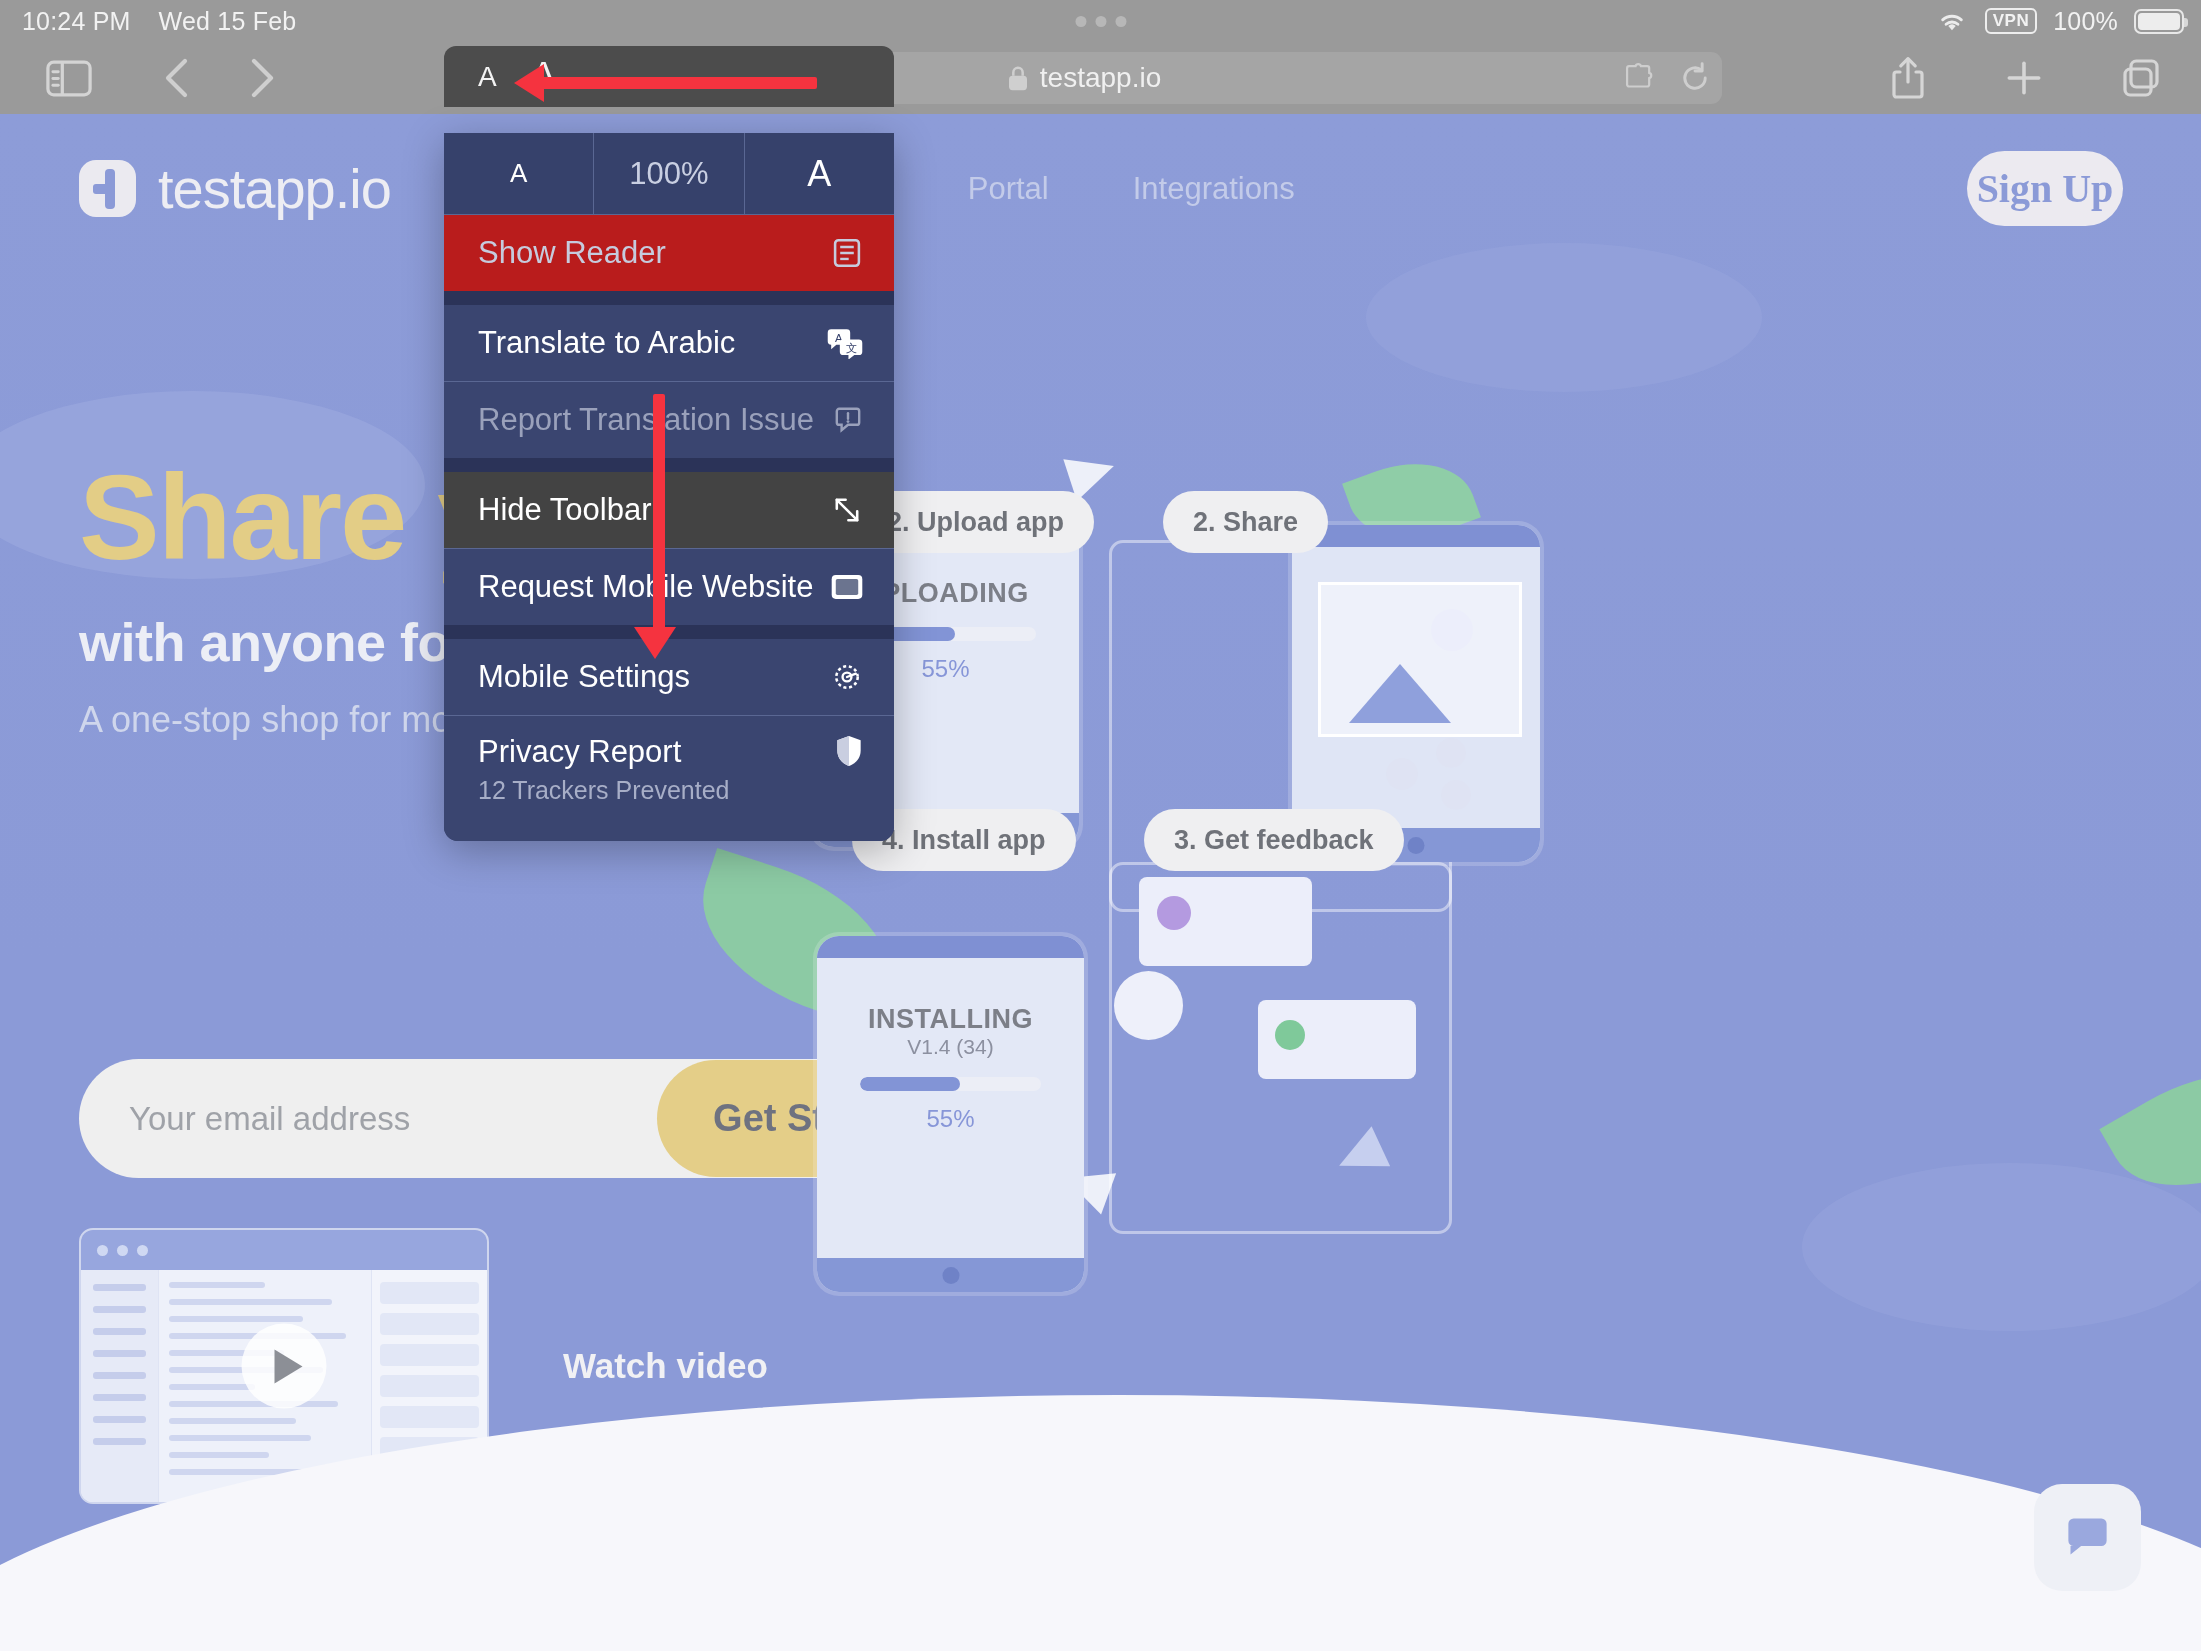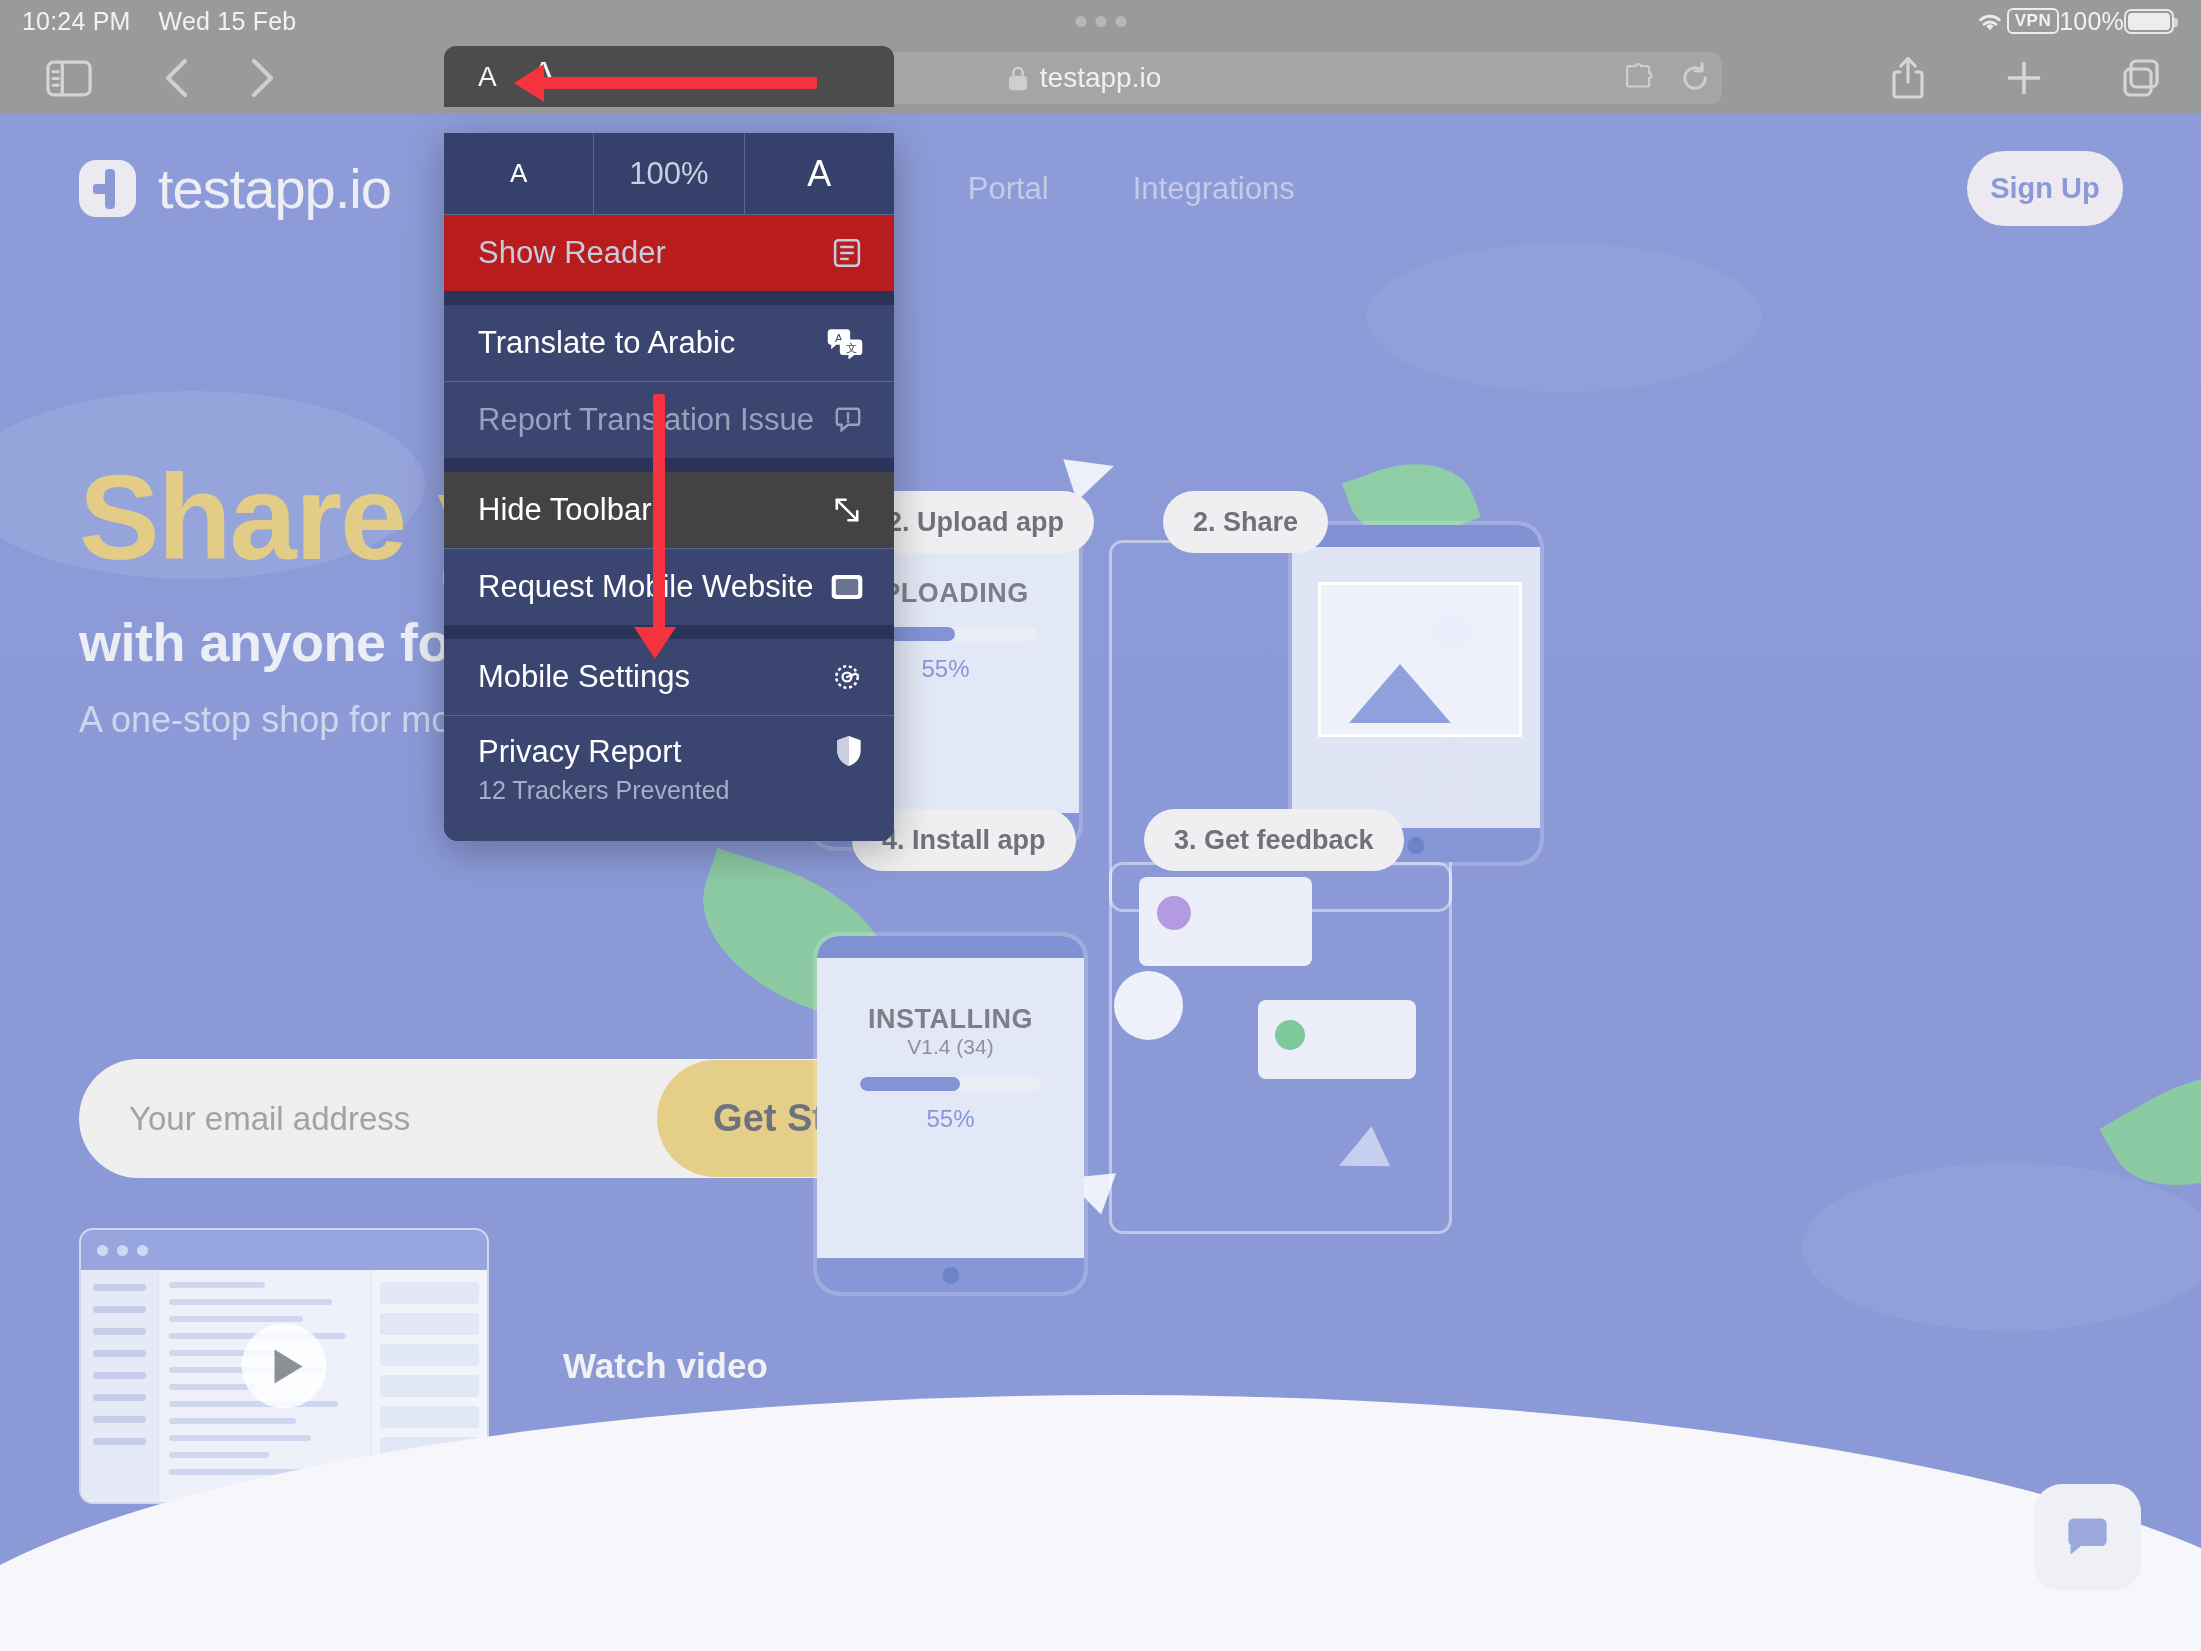--- a/index.html
+++ b/index.html
@@ -13,21 +13,21 @@
   
   .statusbar{
     position:absolute;left:0;top:0;width:2202px;height:42px;
     background:#9a9a9a;color:#f2f2f2;display:flex;align-items:center;
     font-size:25px;letter-spacing:0.2px;z-index:60;
   }
   .sb-time{margin-left:22px;font-weight:500;}
   .sb-date{margin-left:28px;font-weight:500;}
   .sb-dots{position:absolute;left:50%;transform:translateX(-50%);display:flex;gap:9px;}
   .sb-dots i{width:11px;height:11px;border-radius:50%;background:#b7b7b7;display:block;}
-  .sb-right{position:absolute;right:28px;display:flex;align-items:center;}
+  .sb-right{position:absolute;right:18px;display:flex;align-items:center;gap:16px;}
   .vpn-badge{border:2.5px solid #eee;border-radius:6px;font-size:17px;font-weight:700;
     padding:1px 6px;line-height:1.15;letter-spacing:0.5px;}
   .batt{width:50px;height:25px;border:2.5px solid #e8e8e8;border-radius:7px;position:relative;
     padding:2px;box-sizing:border-box;}
   .batt:after{content:"";position:absolute;right:-6px;top:7px;width:4px;height:9px;
     background:#d8d8d8;border-radius:0 3px 3px 0;}
   .batt i{display:block;height:100%;width:100%;background:#ededed;border-radius:4px;}
   .pct{font-size:25px;font-weight:500;}
 
   
@@ -59,21 +59,21 @@
   .brand-mark:before{content:"";position:absolute;left:26px;top:9px;width:10px;height:40px;
      background:#8b9ad7;border-radius:4px;}
   .brand-mark:after{content:"";position:absolute;left:14px;top:24px;width:22px;height:10px;
      background:#8b9ad7;border-radius:3px;}
   .brand-text{font-size:56px;color:#ededf3;font-weight:500;letter-spacing:-1px;}
   .navlinks{display:flex;align-items:center;gap:84px;margin-left:178px;}
   .navlink{color:#c3cbe9;font-size:31px;font-weight:400;}
   .signup{
     position:absolute;right:79px;width:156px;height:75px;border-radius:40px;background:#eceaf0;
     display:flex;align-items:center;justify-content:center;color:#8b9ad7;
-    font-size:29px;font-weight:700;
+    font-size:40px;font-weight:700;font-family:Liberation Serif, serif;
   }
 
   .hero{position:absolute;left:79px;top:342px;width:1000px;}
   .hero h1{margin:0;font-size:121px;line-height:1.02;font-weight:700;color:#e3cd86;letter-spacing:-2px;}
   .hero h2{margin:32px 0 0;font-size:54px;font-weight:700;color:#eceef6;letter-spacing:-0.5px;}
   .hero p{margin:26px 0 0;font-size:36px;color:#cfd6ec;font-weight:400;}
 
   .emailform{
     position:absolute;left:79px;top:945px;width:896px;height:119px;border-radius:61px;
     background:#efefef;display:flex;align-items:center;

